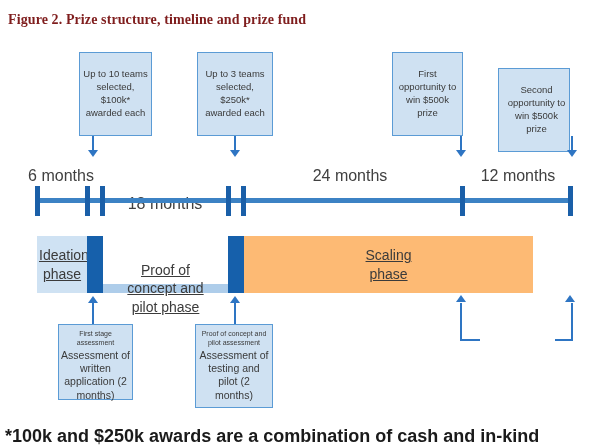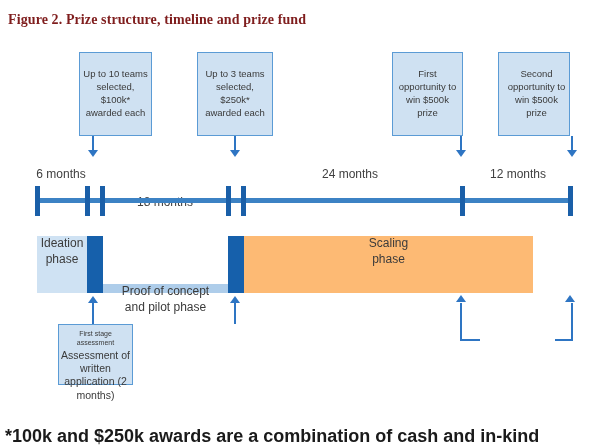--- a/index.html
+++ b/index.html
@@ -27,25 +27,25 @@
   .abox{
     position:absolute;box-sizing:border-box;
     background:#cfe1f2;border:1px solid #5b9bd5;
     text-align:center;color:#3a3a3a;padding:4px 2px;
   }
   .abox .head{font-size:7px;line-height:1.3;margin-bottom:2px;}
   .abox .body{font-size:10.5px;line-height:1.25;}
   
   .tl-line{position:absolute;left:37px;top:198px;width:536px;height:5px;background:#3c82c4;}
   .tick{position:absolute;top:186px;width:5px;height:30px;background:#1a5fa8;}
-  .tl-label{position:absolute;top:167px;font-size:12px;color:#404040;transform:translateX(-50%);white-space:nowrap;}
+  .tl-label{position:absolute;top:167px;font-size:16px;color:#404040;transform:translateX(-50%);white-space:nowrap;}
   
   .bar{position:absolute;left:37px;top:236px;width:536px;height:57px;display:flex;}
-  .seg{display:flex;align-items:flex-start;justify-content:center;text-align:center;
-       font-size:12px;line-height:1.3;color:#3b3b3b;}
+  .seg{display:flex;align-items:center;justify-content:center;text-align:center;
+       font-size:14px;line-height:1.3;color:#3b3b3b;text-decoration:underline;}
   .seg-ideation{width:50px;background:#cfe2f3;}
   .seg-div{width:16px;background:#1660ab;}
   .seg-proof{width:125px;background:#aecdea;margin-top:48px;}
   .seg-scaling{width:289px;background:#fdba74;}
   
   .arr-down{position:absolute;width:10px;}
   .arr-down .ln{position:absolute;left:4px;top:0;bottom:6px;width:2px;background:#2e75c3;}
   .arr-down .hd{position:absolute;bottom:0;left:0;width:0;height:0;
     border-left:5px solid transparent;border-right:5px solid transparent;border-top:7px solid #2e75c3;}
   .arr-up{position:absolute;width:10px;}
@@ -68,21 +68,21 @@
 
   <div class="pbox" style="left:57px;top:52px;width:73px;height:84px;margin-left:22px;">
     <span>Up to 10 teams selected, $100k* awarded each</span>
   </div>
   <div class="pbox" style="left:197px;top:52px;width:76px;height:84px;">
     <span>Up to 3 teams selected, $250k* awarded each</span>
   </div>
   <div class="pbox" style="left:392px;top:52px;width:71px;height:84px;">
     <span>First opportunity to win $500k prize</span>
   </div>
-  <div class="pbox" style="left:498px;top:52px;width:72px;height:84px;padding-left:8px;">
+  <div class="pbox" style="left:498px;top:68px;width:72px;height:84px;padding-left:8px;">
     <span>Second opportunity to win $500k prize</span>
   </div>
 
   <div class="arr-down" style="left:88px;top:136px;height:21px;">
       <i class="ln"></i>
       <i class="hd"></i>
     </div>
   <div class="arr-down" style="left:230px;top:136px;height:21px;">
       <i class="ln"></i>
       <i class="hd"></i>
@@ -131,20 +131,24 @@
   <div class="arr-up" style="left:230px;top:296px;height:28px;">
       <i class="hd"></i>
       <i class="ln"></i>
     </div>
 
   <div class="elbow-l"></div>
   <div class="elbow-r"></div>
   <div class="head-up" style="left:456px;top:295px;"></div>
   <div class="head-up" style="left:565px;top:295px;"></div>
 
-  <div class="abox" style="left:58px;top:324px;width:75px;height:61px;">
+  <div class="abox" style="left:58px;top:324px;width:75px;height:76px;">
     <div class="head">First stage assessment</div>
     <div class="body">Assessment of written application (2 months)</div>
+  </div>
+  <div class="abox" style="left:195px;top:324px;width:78px;height:84px;">
+    <div class="head">Proof of concept and pilot assessment</div>
+    <div class="body">Assessment of testing and pilot (2 months)</div>
   </div>
 
   <div class="footnote">*100k and $250k awards are a combination of cash and in-kind support</div>
 
 </div>
 
 </body></html>

